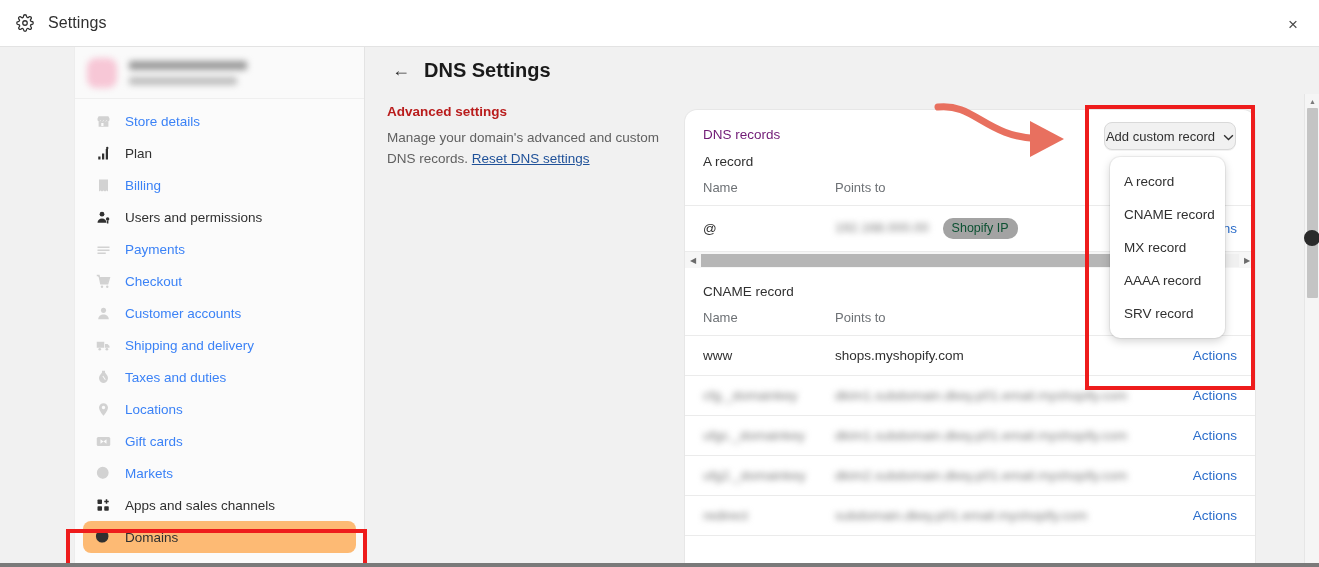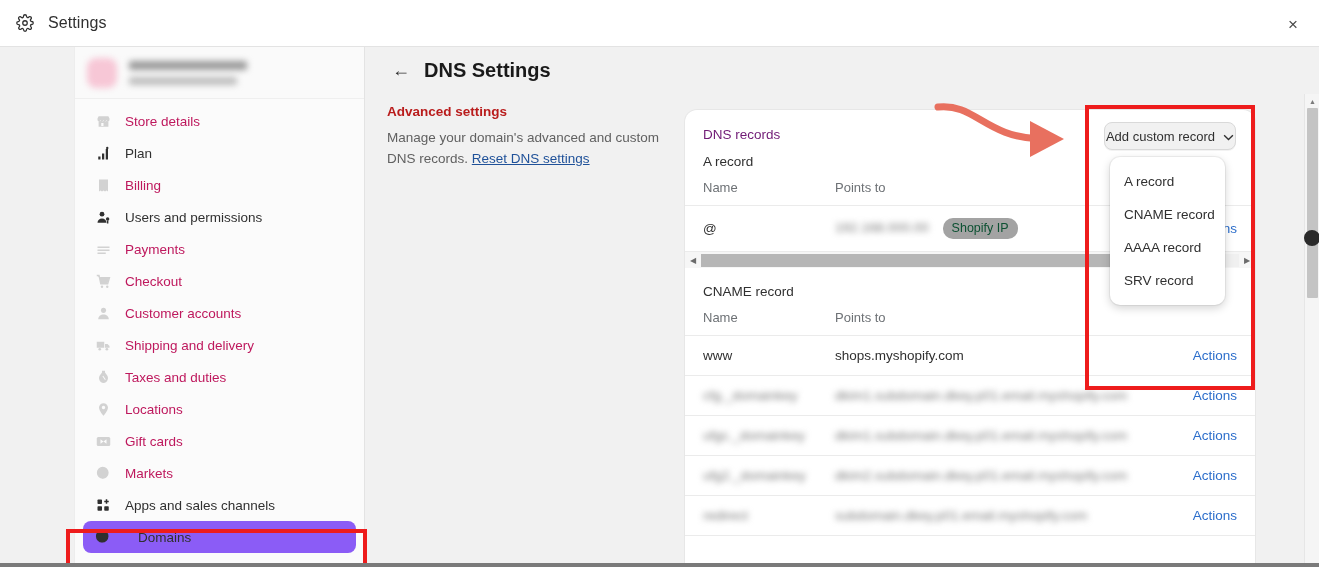--- a/index.html
+++ b/index.html
@@ -46,25 +46,25 @@
   .store-l1 { width:118px; height:9px; background:#9a9a9a; border-radius:2px; }
   .store-l2 { width:108px; height:8px; background:#bdbdbd; border-radius:2px; margin-top:7px; }
 
   .nav { padding-top:6px; }
   .nav-item {
     display:flex; align-items:center; height:32px; margin:0 8px;
     padding:0 10px; border-radius:8px; cursor:pointer;
   }
   .nav-item .ico { width:20px; height:20px; display:flex; align-items:center; justify-content:center; flex:0 0 20px; }
   .nav-item .lbl { margin-left:12px; font-size:13.5px; white-space:nowrap; }
-  .nav-item.dim .lbl { color:#be185d; }
+  .nav-item.dim .lbl { color:#3b82f6; }
   .nav-item.dim .ico svg { fill:#D2D2D2; }
   .nav-item.strong .lbl { color:#303030; }
   .nav-item.strong .ico svg { fill:#303030; }
-  .nav-item.selected { background:#8b5cf6;gap:13px; }
+  .nav-item.selected { background:#fdba74; }
 
   
   .main { position:absolute; left:365px; top:0; width:940px; height:520px; background:#F1F1F1; overflow:hidden; }
   .page-head { display:flex; align-items:center; padding:12px 0 0 25px; }
   .back-arrow { width:22px; height:22px; display:flex; align-items:center; justify-content:center; cursor:pointer; color:#303030; font-size:18px; }
   .page-title { margin-left:12px; font-size:20px; font-weight:bold; color:#1A1A1A; }
 
   .content-cols { display:flex; padding:22px 0 0 22px; }
   .left-col { width:272px; padding-left:0; }
   .sec-title { font-size:13.5px; font-weight:bold; color:#b91c1c; }
@@ -407,20 +407,21 @@
         <span>
           <svg width="11" height="7" viewBox="0 0 12 8" fill="none" stroke="#303030" stroke-width="1.6">
               <path d="M1 1.5L6 6.2l5-4.7"></path>
             </svg>
         </span>
       </div>
 
       <div class="dropdown" style="left:745px; top:110px;">
         <div class="dd-item">A record</div>
         <div class="dd-item">CNAME record</div>
+        <div class="dd-item">MX record</div>
         <div class="dd-item">AAAA record</div>
         <div class="dd-item">SRV record</div>
       </div>
     </div>
 
     <div class="vscroll">
       <div class="vs-up">▲</div>
       <div class="vs-thumb"></div>
 
     </div>

